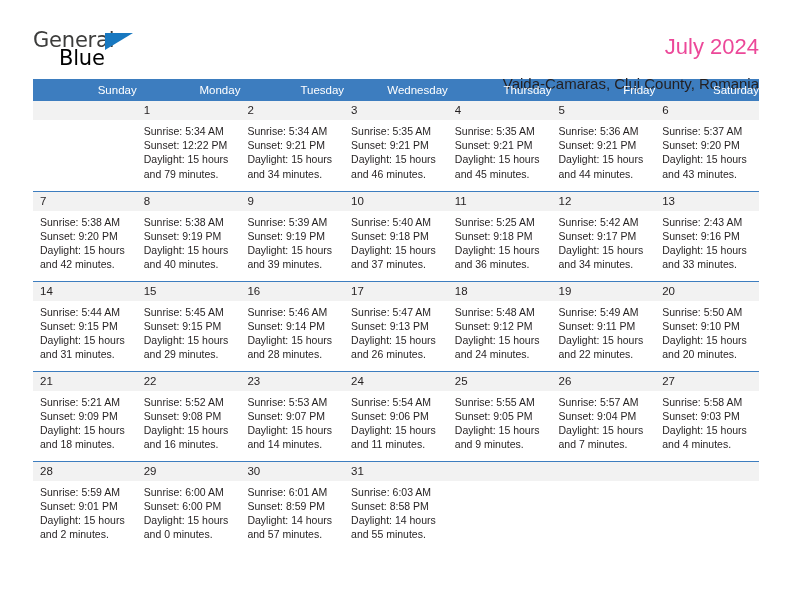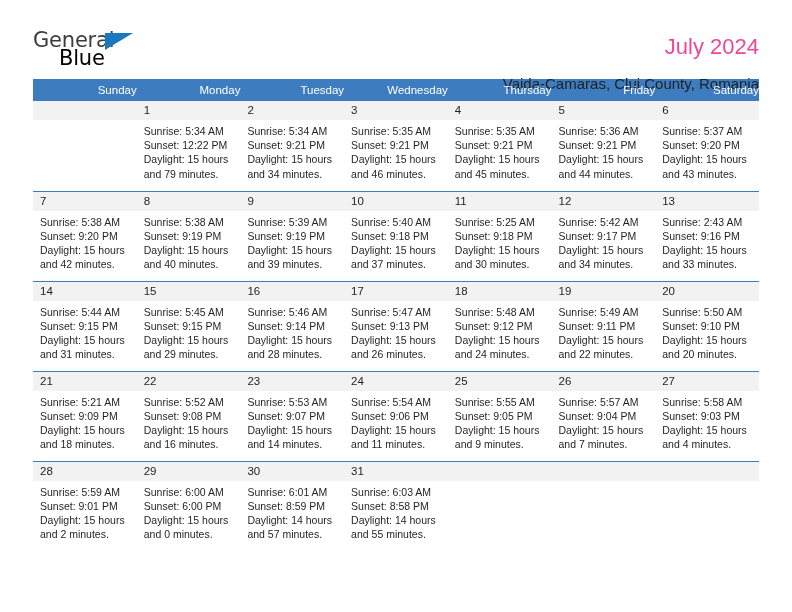--- a/index.html
+++ b/index.html
@@ -272,21 +272,21 @@
               <div>Daylight: 15 hours</div>
               <div>and 37 minutes.</div>
             </div>
           </td>
           <td>
             <div class="daynum">11</div>
             <div class="cell-body">
               <div>Sunrise: 5:25 AM</div>
               <div>Sunset: 9:18 PM</div>
               <div>Daylight: 15 hours</div>
-              <div>and 30 minutes.</div>
+              <div>and 36 minutes.</div>
             </div>
           </td>
           <td>
             <div class="daynum">12</div>
             <div class="cell-body">
               <div>Sunrise: 5:42 AM</div>
               <div>Sunset: 9:17 PM</div>
               <div>Daylight: 15 hours</div>
               <div>and 34 minutes.</div>
             </div>

